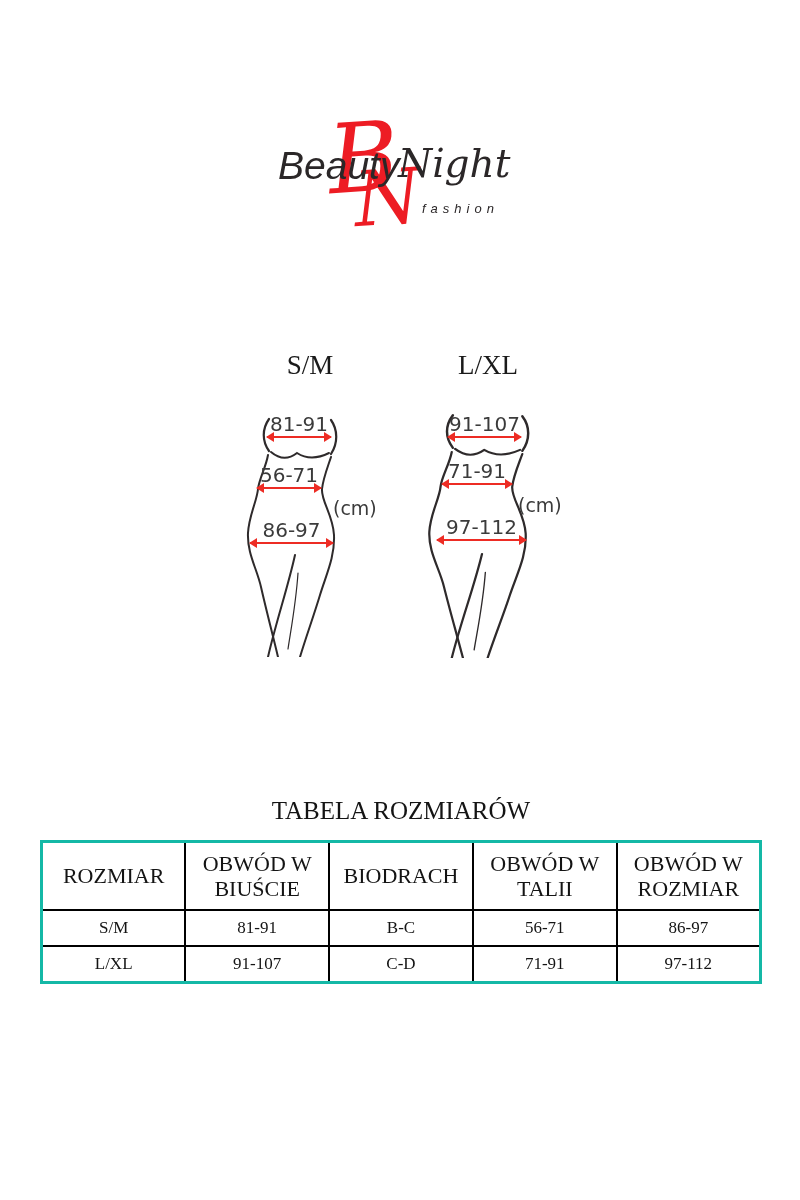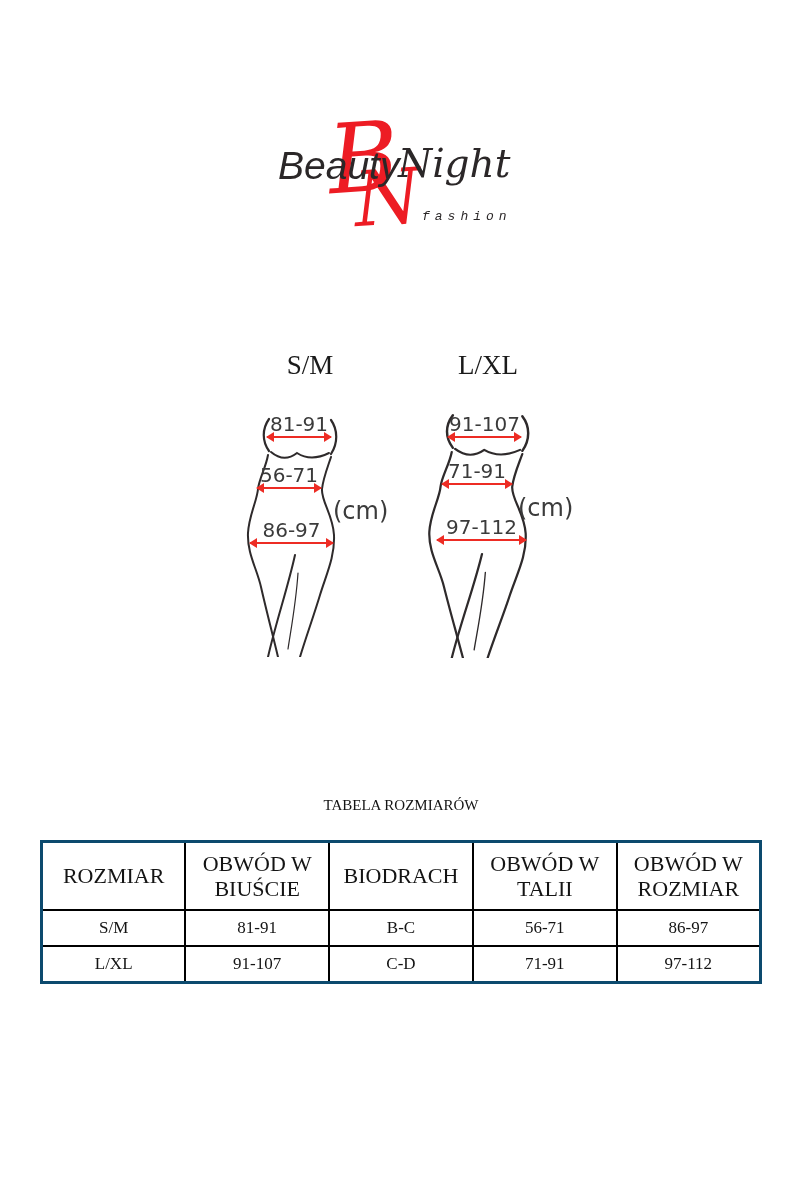--- a/index.html
+++ b/index.html
@@ -11,35 +11,35 @@
   .logo span{position:absolute;white-space:nowrap;line-height:1;}
   .logo-b{left:48px;top:-8px;font-size:96px;color:#ed1c24;font-style:italic;
           font-family:"DejaVu Serif",serif;z-index:1;transform:rotate(-4deg);}
   .logo-n{left:74px;top:42px;font-size:76px;color:#ed1c24;font-style:italic;
           font-family:"DejaVu Serif",serif;z-index:1;transform:rotate(-4deg);}
   .logo-beauty{left:-2px;top:28px;font-size:39px;color:#2b2728;font-style:italic;
           font-family:Liberation Sans, sans-serif;z-index:2;}
   .logo-night{left:118px;top:26px;font-size:39px;color:#2b2728;font-style:italic;
           font-family:"DejaVu Serif",serif;z-index:2;}
   .logo-fashion{left:142px;top:84px;font-size:13px;letter-spacing:5px;color:#2b2728;
-          font-style:italic;z-index:2;font-family:Liberation Mono, monospace;margin-top:8px;}
+          font-style:italic;z-index:2;font-family:Liberation Sans, sans-serif;}
 
   
   .figure{position:absolute;height:315px;}
   .figure-sm{left:235px;top:350px;width:150px;}
   .figure-lxl{left:408px;top:350px;width:160px;}
   .size-label{position:absolute;left:0;right:0;top:0;text-align:center;
               font-size:27px;color:#1a1a1a;}
   .silhouette{position:absolute;}
   .figure-sm  .silhouette{left:10px;top:57px;width:100px;height:250px;}
   .figure-lxl .silhouette{left:18px;top:53px;width:112px;height:255px;}
 
   .meas{position:absolute;font-family:"DejaVu Sans",sans-serif;font-size:20px;
         color:#3b3b3b;text-align:center;line-height:24px;height:24px;}
-  .cm{position:absolute;font-family:"DejaVu Sans",sans-serif;font-size:24px;color:#3b3b3b;}
+  .cm{position:absolute;font-family:"DejaVu Sans",sans-serif;font-size:19px;color:#3b3b3b;}
 
   .arrow{position:absolute;height:2px;background:#ed2c24;}
   .arrow::before,.arrow::after{content:"";position:absolute;top:-4px;width:0;height:0;
         border-top:5px solid transparent;border-bottom:5px solid transparent;}
   .arrow::before{left:-1px;border-right:8px solid #ed2c24;}
   .arrow::after{right:-1px;border-left:8px solid #ed2c24;}
 
   .figure-sm .m-bust {left:32px;top:62px;width:64px;}
   .figure-sm .a-bust {left:32px;top:86px;width:64px;}
   .figure-sm .m-waist{left:22px;top:113px;width:64px;}
@@ -51,24 +51,24 @@
   .figure-lxl .m-bust {left:40px;top:62px;width:73px;}
   .figure-lxl .a-bust {left:40px;top:86px;width:73px;}
   .figure-lxl .m-waist{left:34px;top:109px;width:70px;}
   .figure-lxl .a-waist{left:34px;top:133px;width:70px;}
   .figure-lxl .m-hips {left:29px;top:165px;width:89px;}
   .figure-lxl .a-hips {left:29px;top:189px;width:89px;}
   .figure-lxl .cm     {left:110px;top:144px;}
 
   
   .table-title{position:absolute;left:40px;top:797px;width:722px;text-align:center;
-               font-size:15px;color:#141414;}
+               font-size:25px;color:#141414;}
   .size-table{position:absolute;left:40px;top:840px;width:722px;
               border-collapse:collapse;table-layout:fixed;color:#141414;
-              border:3px solid #0c4a6e;}
+              border:3px solid #14b8a6;}
   .size-table th,.size-table td{border:2px solid #000;text-align:center;
               vertical-align:middle;font-weight:normal;padding:0 6px;
               font-family:"Liberation Serif",serif;}
   .size-table th{height:66px;font-size:22px;line-height:1.15;}
   .size-table td{height:34px;font-size:17px;}
 </style>
 </head>
 <body>
 
 <div class="page">

